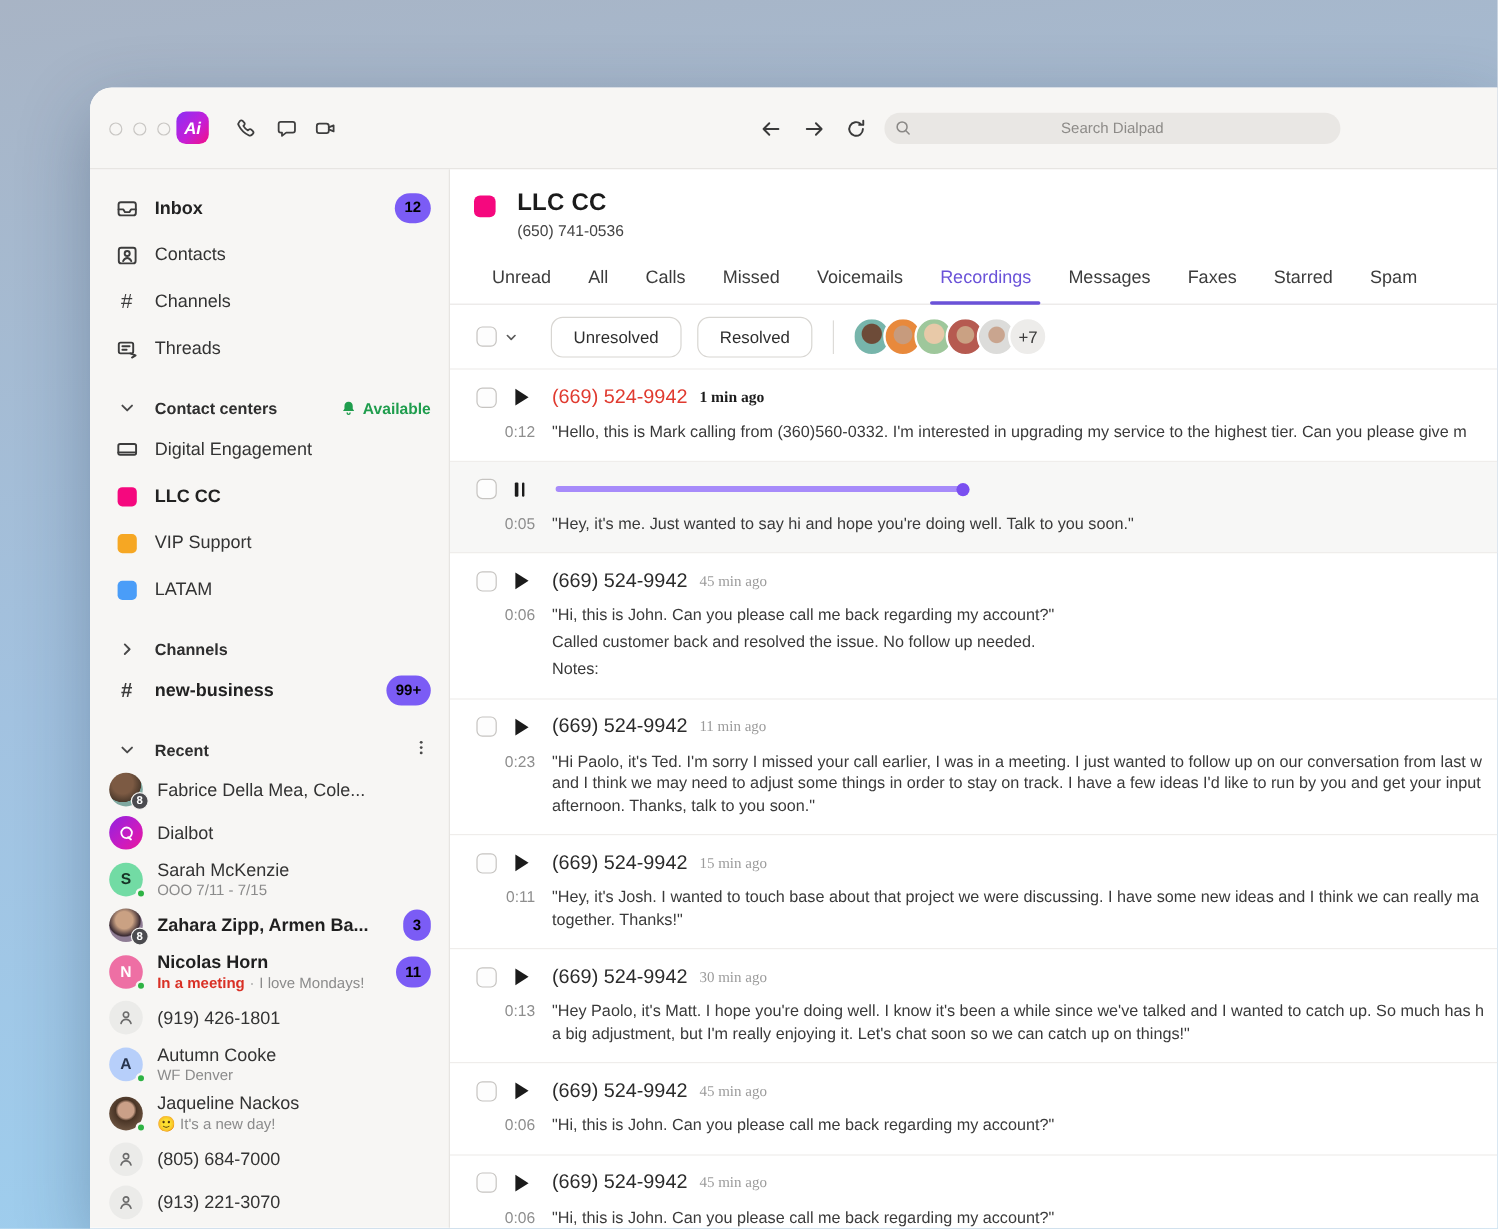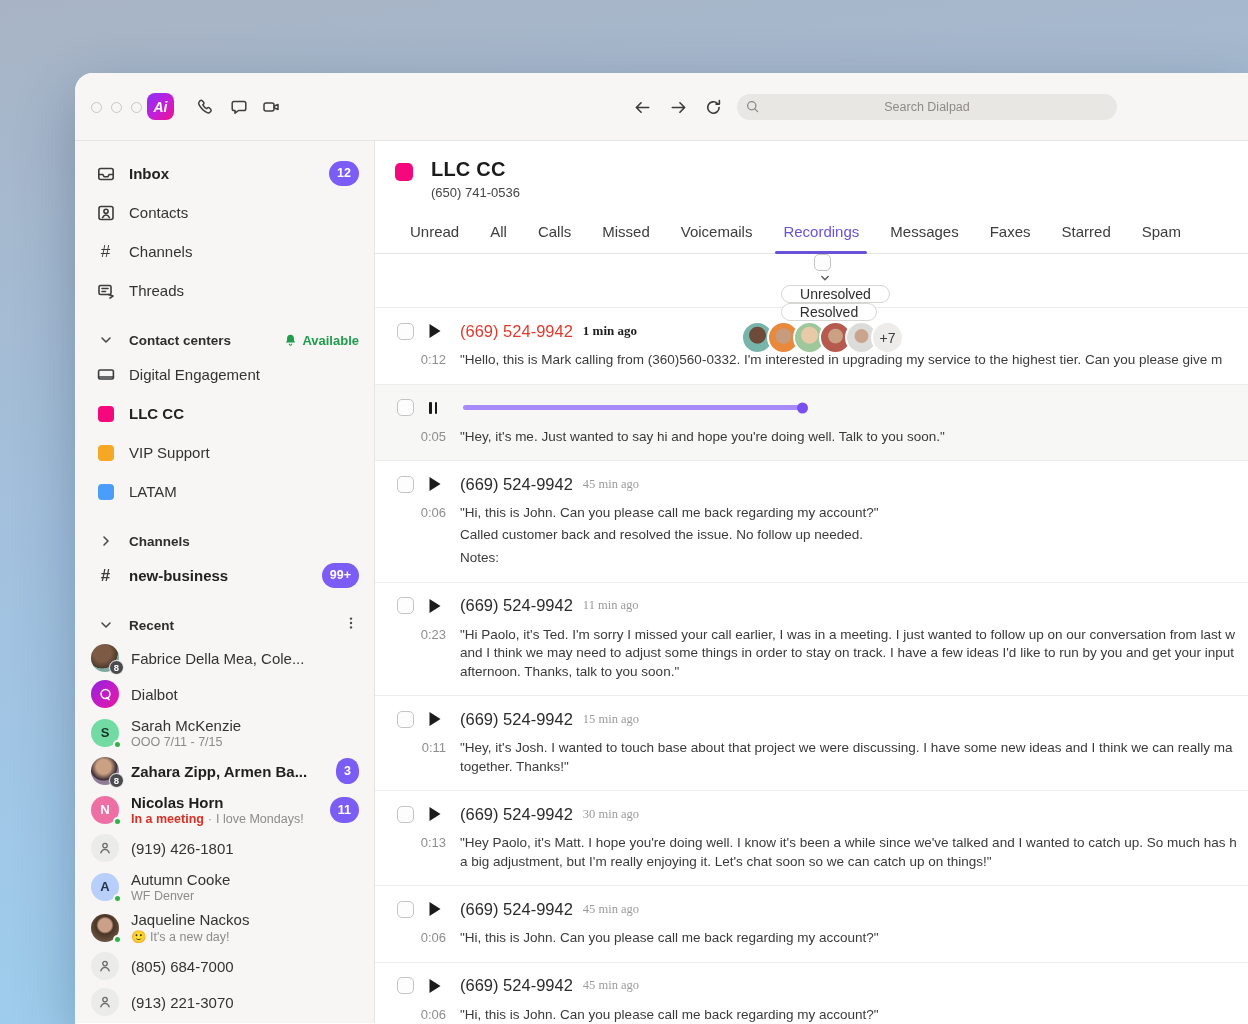--- a/index.html
+++ b/index.html
@@ -38,21 +38,21 @@
   .body-row { display:flex; height:882px; }
   .sidebar { width:300px; background:#f7f6f4; border-right:1px solid #e7e5e2; padding-top:13px; overflow:hidden; flex-shrink:0; }
   .main { flex:1; background:#fff; overflow:hidden; }
   
   .snav { display:flex; align-items:center; height:39px; padding:0 15px 0 20px; cursor:pointer; }
   .snav .ico { width:21px; display:flex; justify-content:center; margin-right:13px; color:#3c3c3c; flex-shrink:0; }
   .snav .lbl { font-size:15px; color:#333; }
   .snav .lbl.bold { font-weight:bold; color:#222; }
   .hashchar { font-size:17px; color:#3c3c3c; line-height:18px; }
   .hashchar.bold { font-weight:bold; }
-  .badge { margin-left:auto; background:#7b5cf5; color:#ffffff; font-size:12.5px; font-weight:bold;
+  .badge { margin-left:auto; background:#7b5cf5; color:#000000; font-size:12.5px; font-weight:bold;
     min-width:26px; height:25px; line-height:25px; padding:0 8px; border-radius:13px; text-align:center; }
   .sec-head { display:flex; align-items:center; height:30px; margin-top:15px; padding:0 15px 0 20px; cursor:pointer; }
   .sec-head .ico { width:21px; display:flex; justify-content:center; margin-right:13px; color:#4a4a4a; }
   .sec-head .lbl { font-size:13.5px; font-weight:bold; color:#2e2e2e; }
   .status { margin-left:auto; display:flex; align-items:center; gap:4px; color:#1f9d4d; font-size:13px; font-weight:bold; }
   .cc-square { width:16px; height:16px; border-radius:4px; }
   .kebab { margin-left:auto; color:#4a4a4a; }
   .ritem { display:flex; align-items:center; padding:0 15px 0 16px; cursor:pointer; }
   .ritem.h36 { height:36px; } .ritem.h40 { height:41px; }
   .avatar { position:relative; width:28px; height:28px; border-radius:50%; margin-right:12px; flex-shrink:0;
@@ -78,21 +78,21 @@
   .m-header { display:flex; align-items:flex-start; padding:17px 0 0 20px; }
   .m-square { width:18px; height:18px; border-radius:5px; background:#f5087e; margin-top:5px; flex-shrink:0; }
   .m-titles { margin-left:18px; }
   .m-title { font-size:20px; font-weight:bold; color:#1b1b1b; letter-spacing:.2px; }
   .m-sub { font-size:13px; color:#444; margin-top:4px; }
   .tabs { display:flex; gap:31px; padding-left:35px; margin-top:23px; border-bottom:1px solid #e9e7e5; white-space:nowrap; }
   .tab { font-size:15px; color:#3c3c3c; padding-bottom:13px; position:relative; cursor:pointer; }
   .tab.active { color:#6a52d8; }
   .tab.active::after { content:""; position:absolute; left:-8px; right:-8px; bottom:-1px; height:3px; background:#6a52d8; border-radius:2px; }
   
-  .filterbar { display:flex; align-items:center; height:54px; padding-left:22px; border-bottom:1px solid #efedeb;flex-direction:column; }
+  .filterbar { display:flex; align-items:center; height:54px; padding-left:22px; border-bottom:1px solid #efedeb; }
   .cb { width:17px; height:17px; border:1.5px solid #c6c4c1; border-radius:5px; background:#fdfdfd; flex-shrink:0; }
   .cb-chev { margin-left:5px; color:#5a5a5a; display:flex; }
   .pillbtn { margin-left:26px; height:34px; padding:0 18px; border:1px solid #d8d6d2; border-radius:10px;
     background:#fff; font-size:14px; color:#2e2e2e; display:flex; align-items:center; cursor:pointer; font-family:inherit; }
   .pillbtn + .pillbtn { margin-left:13px; }
   .vdiv { width:1px; height:28px; background:#dddbd8; margin:0 15px 0 17px; }
   .avstrip { display:flex; align-items:center; }
   .fav { width:33px; height:33px; border-radius:50%; border:2px solid #fff; margin-left:-7px; }
   .fav:first-child { margin-left:0; }
   .fav1 { background:radial-gradient(circle at 50% 42%, #6d4b38 0 36%, #77b5ab 40%); }

